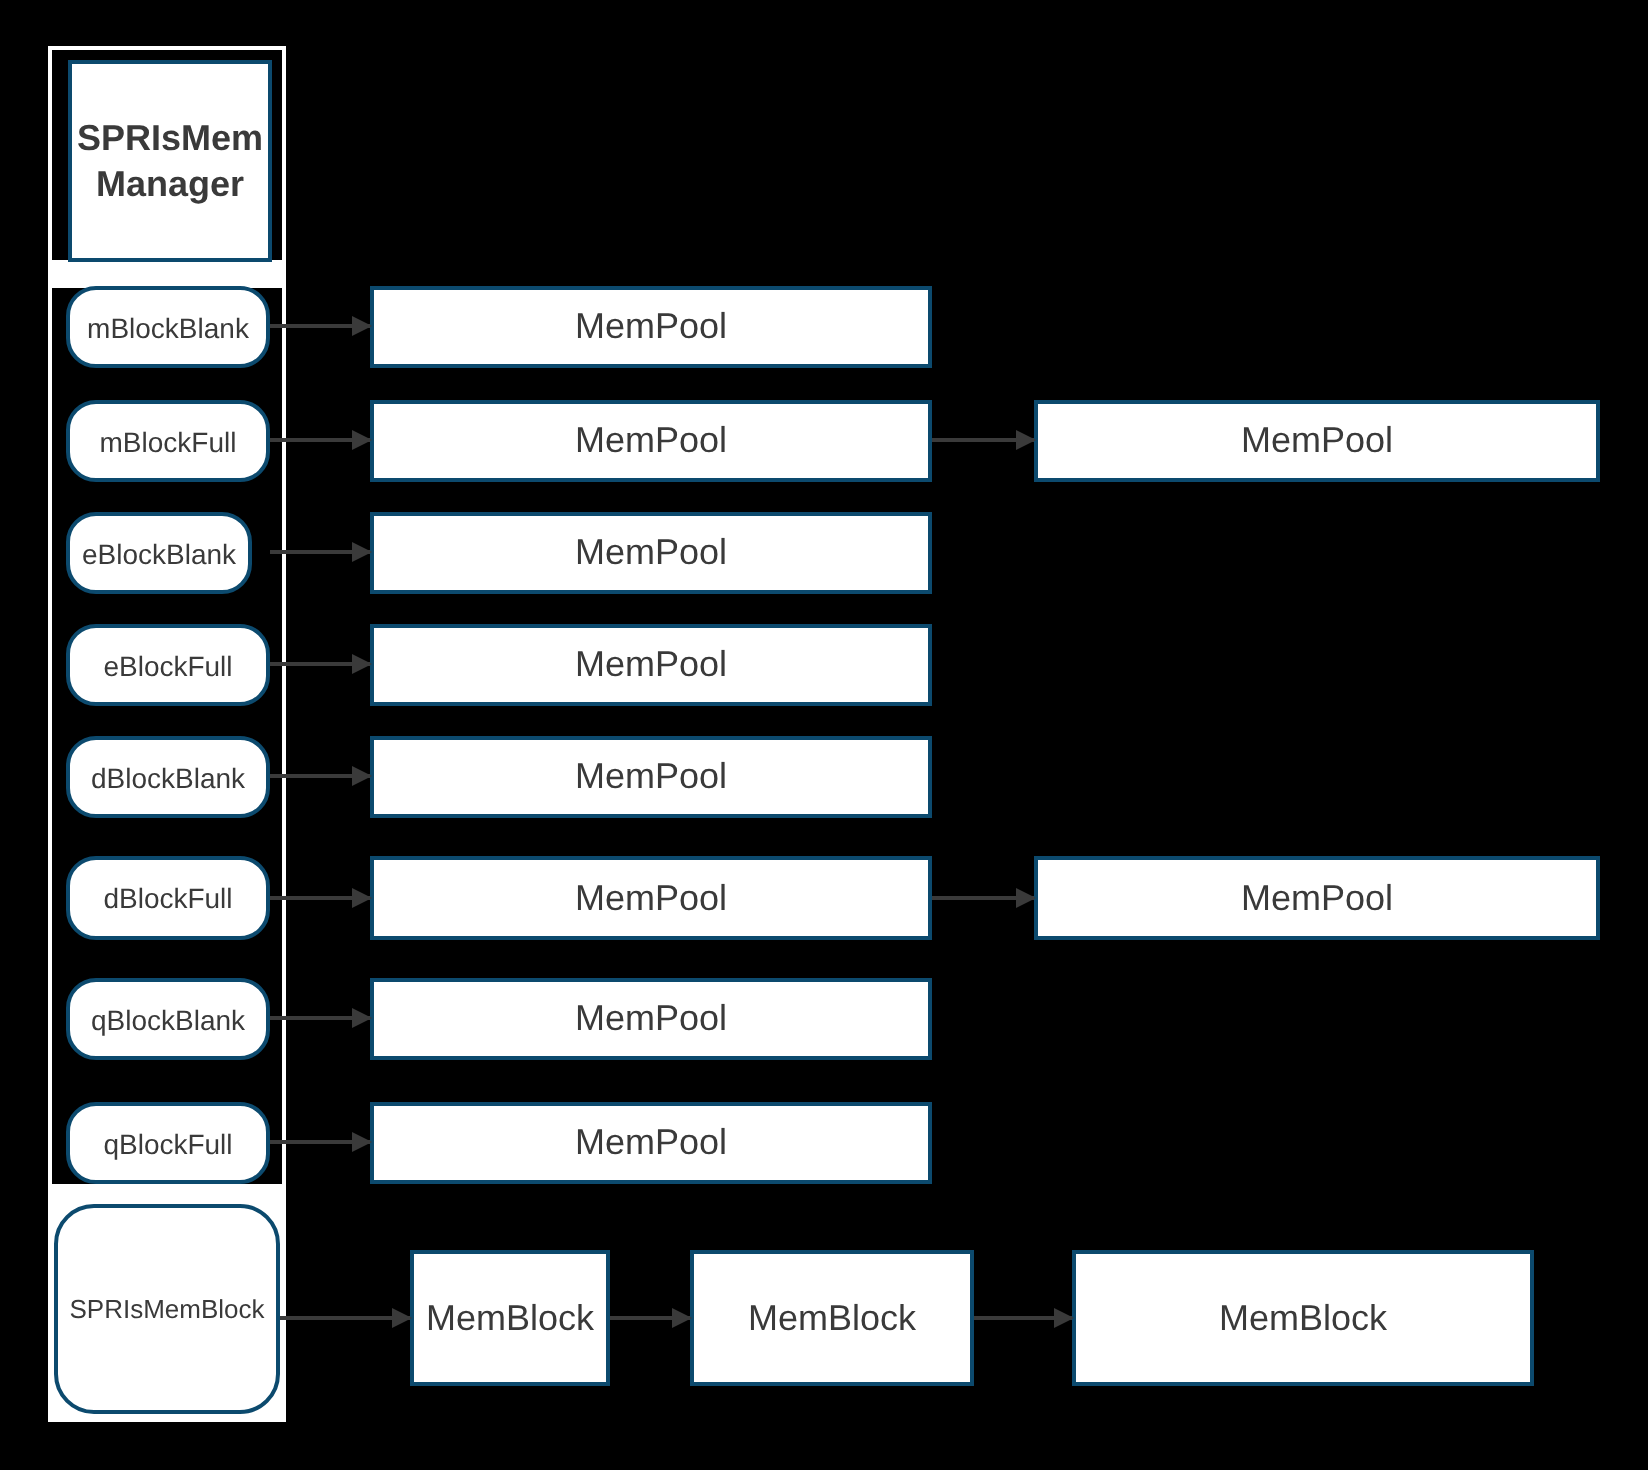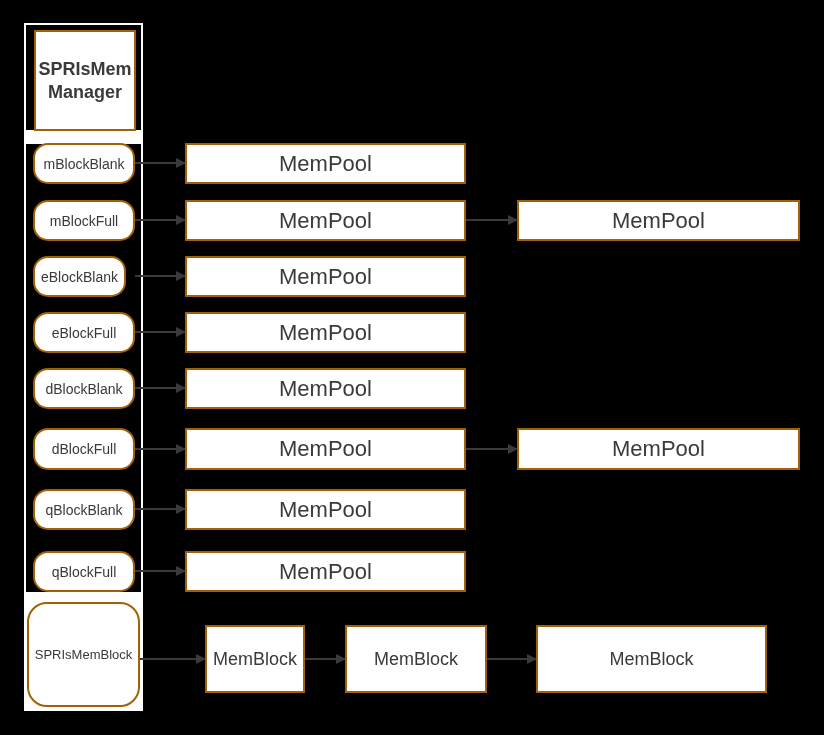--- a/index.html
+++ b/index.html
@@ -7,26 +7,26 @@
     position:relative;width:824px;height:735px;background:#000000;
     font-family:"Liberation Sans", sans-serif;color:#3a3a3a;overflow:hidden;
   }
   .container-frame{
     position:absolute;left:24px;top:23px;width:119px;height:688px;
     border:2px solid #ffffff;box-sizing:border-box;background:transparent;
   }
   .white-band{position:absolute;background:#ffffff;}
   .node{
     position:absolute;box-sizing:border-box;background:#ffffff;
-    border:2px solid #a16207;display:flex;align-items:center;justify-content:center;
+    border:2px solid #0c4a6e;display:flex;align-items:center;justify-content:center;
     text-align:center;color:#3a3a3a;
   }
   .title-box{font-size:18px;font-weight:bold;line-height:23px;padding:0 6px;}
   .field-box{font-size:14px;border-radius:15px;}
-  .pool-box{font-size:22px;}
+  .pool-box{font-size:18px;}
   .block-box{font-size:18px;}
   .memblock-root{font-size:13px;border-radius:20px;}
   .arrow{position:absolute;height:2px;background:#3a3a3a;}
   .arrow::after{
     content:"";position:absolute;right:-1px;top:-4px;width:0;height:0;
     border-left:10px solid #3a3a3a;border-top:5px solid transparent;border-bottom:5px solid transparent;
   }
 </style>
 </head>
 <body>

